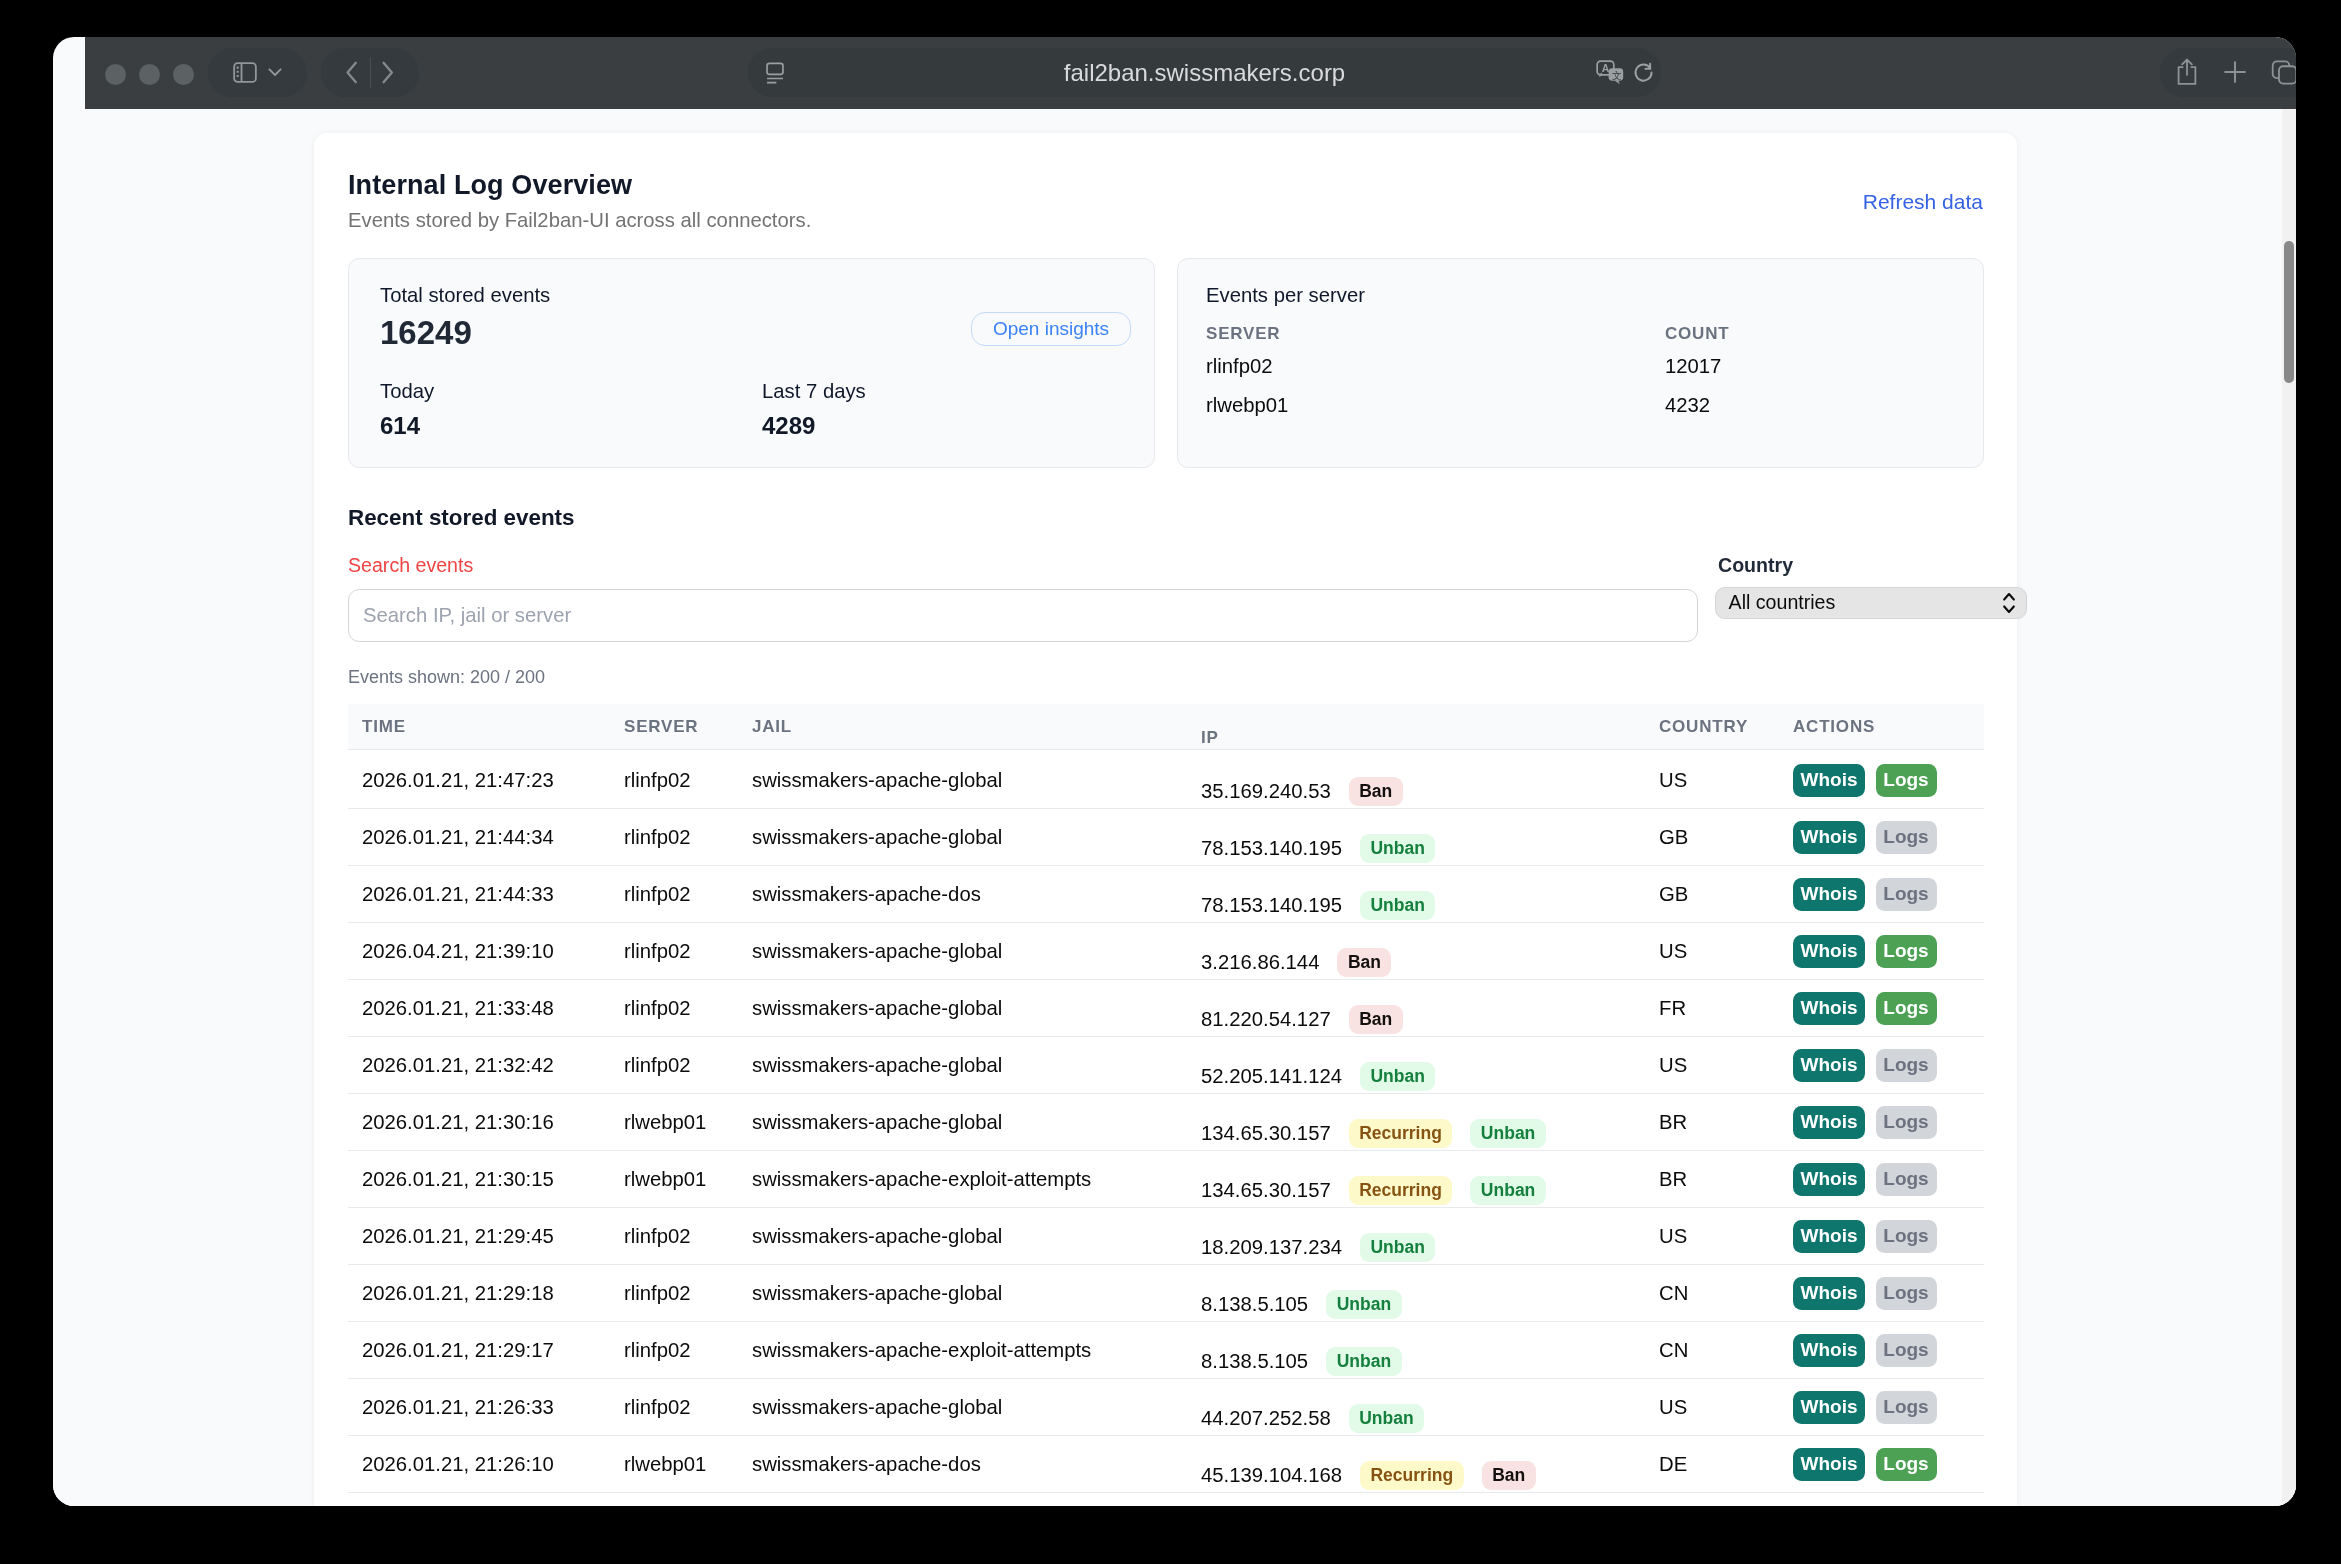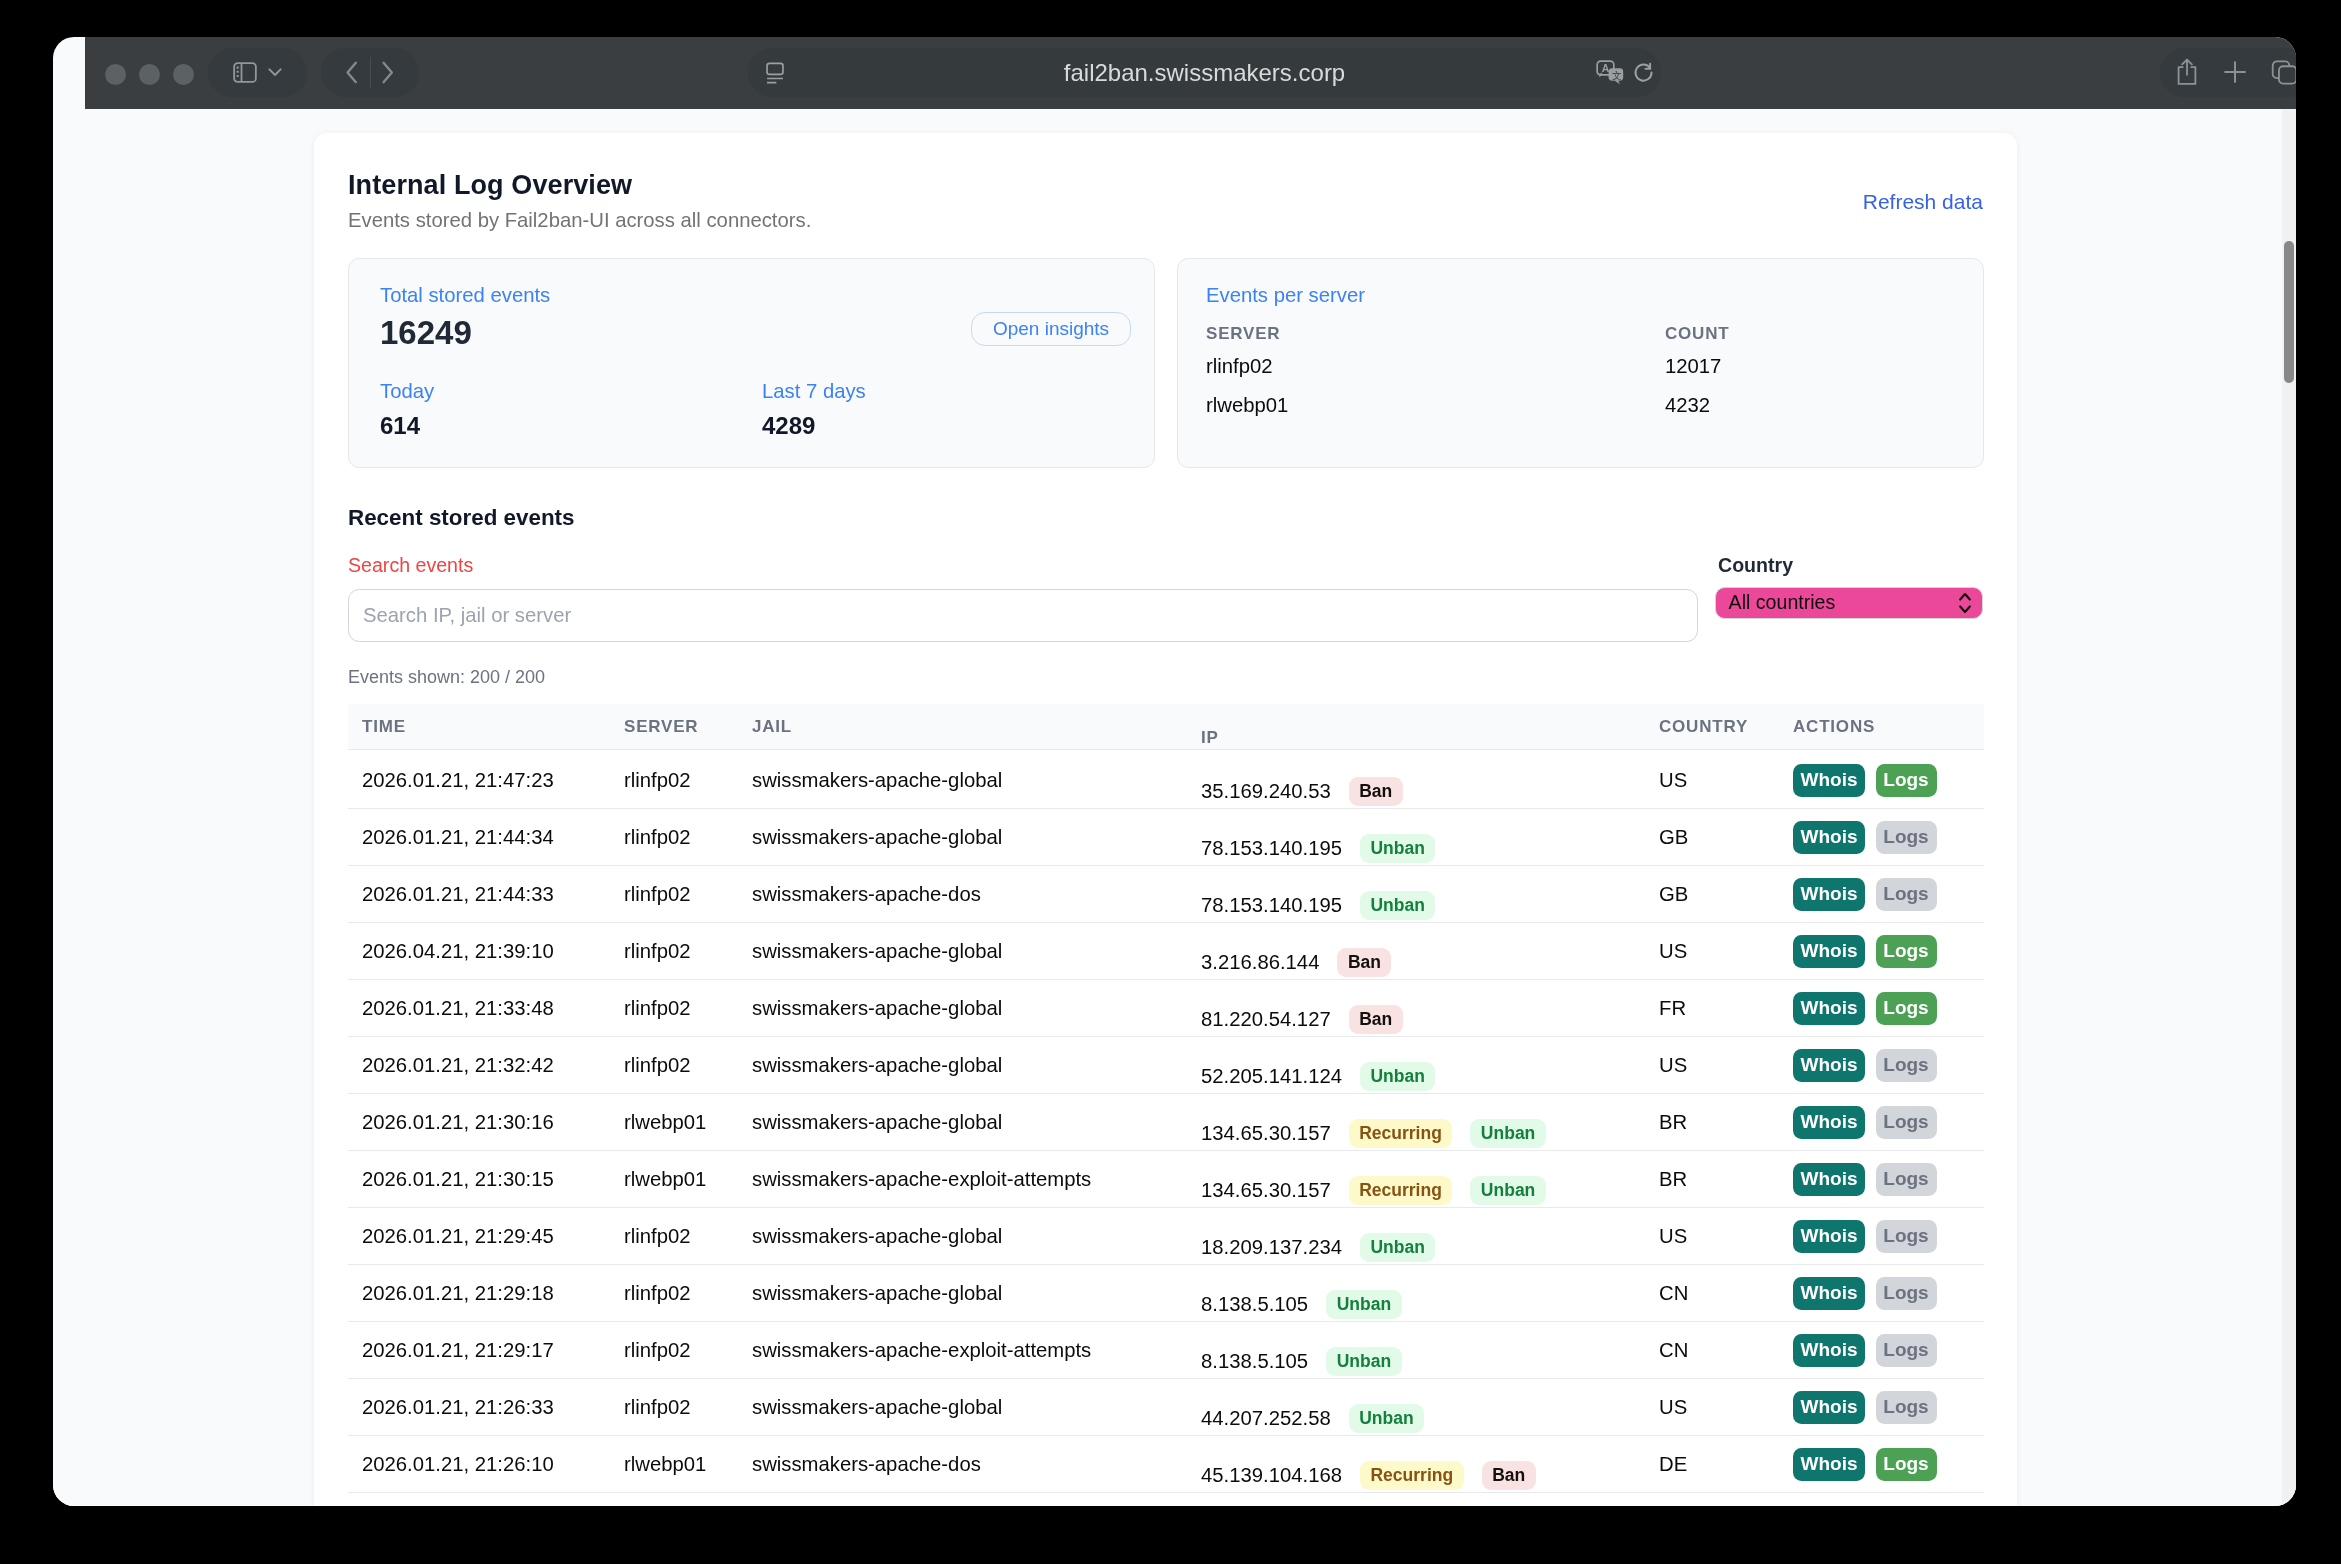--- a/index.html
+++ b/index.html
@@ -20,42 +20,42 @@
   .page { position:absolute; left:0; top:72px; width:100%; height:1397px; background:#f9fafb; }
   .panel { position:absolute; left:261px; top:24px; width:1703px; height:1373px; background:#fff;
     border-radius:12.6px 12.6px 0 0; box-shadow:0 1.4px 7px rgba(15,23,42,.06); }
   .page-title { position:absolute; left:34px; top:35px; font-size:27px; line-height:34px;
     font-weight:700; color:#111827; letter-spacing:0.1px; }
   .page-subtitle { position:absolute; left:34px; top:73px; font-size:20.3px; line-height:28px; color:#737373; }
   .refresh-link { position:absolute; right:34px; top:55px; font-size:21px; line-height:28px; color:#3662e3; }
   .card { position:absolute; top:125px; width:807px; height:210px; background:#f9fafb;
     border:1.4px solid #e5e7eb; border-radius:11.2px; }
   .card1 { left:34px; } .card2 { left:863px; }
-  .muted-label { font-size:20.3px; line-height:25px; color:#3b82f6; }
+  .muted-label { font-size:20.3px; line-height:25px; color:#0f172a; }
   .card1 .total-label { position:absolute; left:31px; top:24px; }
   .big-number { position:absolute; left:31px; top:53px; font-size:33px; line-height:42px; font-weight:700; color:#212936; }
   .sub-col1 { left:31px; } .sub-col2 { left:413px; }
   .sub-label { position:absolute; top:120px; }
   .sub-value { position:absolute; top:151px; font-size:24px; line-height:31px; font-weight:700; color:#111827; }
   .open-insights { position:absolute; left:622px; top:29px; width:160px; height:34px;
     border:1.4px solid #c4dafb; border-radius:14px; background:transparent; color:#3b82f6;
     font-size:19px; display:flex; align-items:center; justify-content:center; font-family:inherit;margin-top:24px; }
   .card2 .eps-label { position:absolute; left:28px; top:24px; }
   .mini-head { position:absolute; top:64px; font-size:17px; line-height:21px; font-weight:700;
     color:#6b7280; letter-spacing:0.8px; }
   .mini-cell { position:absolute; font-size:20.3px; line-height:25px; color:#0b0b0c; }
   .mc1 { left:28px; } .mc2 { left:487px; }
   .section-title { position:absolute; left:34px; top:370px; font-size:22.4px; line-height:29px; font-weight:700; color:#111827; }
   .search-label { position:absolute; left:34px; top:420px; font-size:19.6px; line-height:25px; color:#ef4444; }
   .search-input { position:absolute; left:34px; top:456px; width:1350px; height:53px; border:1.4px solid #d2d5da;
     border-radius:11.2px; background:#fff; font-size:20.3px; color:#111827; padding:0 14px; font-family:inherit; outline:none; }
   .search-input::placeholder { color:#9ca3af; }
   .country-label { position:absolute; left:1404px; top:420px; font-size:19.6px; line-height:25px; font-weight:700; color:#1f2937; }
-  .country-select { position:absolute; left:1401px; top:454px; width:268px; height:31.5px; border:1.4px solid #d2d5da;
-    border-radius:9.8px; background:#ec4899; display:flex; align-items:center; }
+  .country-select { position:absolute; left:1401px; top:454px; width:312px; height:31.5px; border:1.4px solid #d2d5da;
+    border-radius:9.8px; background:#e5e5e5; display:flex; align-items:center; }
   .country-select .sel-text { margin-left:12.6px; font-size:19.6px; color:#0b0b0c; }
   .country-select svg { position:absolute; right:8.4px; }
   .events-shown { position:absolute; left:34px; top:532px; font-size:18px; line-height:24px; color:#6b7280; }
   
   .thead { position:absolute; left:34px; top:571px; width:1636px; height:46px; background:#f9fafb;
     border-bottom:1.4px solid #e5e7eb; display:flex; align-items:center; }
   .th { font-size:17px; font-weight:700; color:#6b7280; letter-spacing:0.8px; }
   .rows { position:absolute; left:34px; top:619px; width:1636px; }
   .row { display:flex; align-items:center; height:57px; border-bottom:1.4px solid #e7e9ec; }
   .c-time { width:276px; padding-left:14px; }

